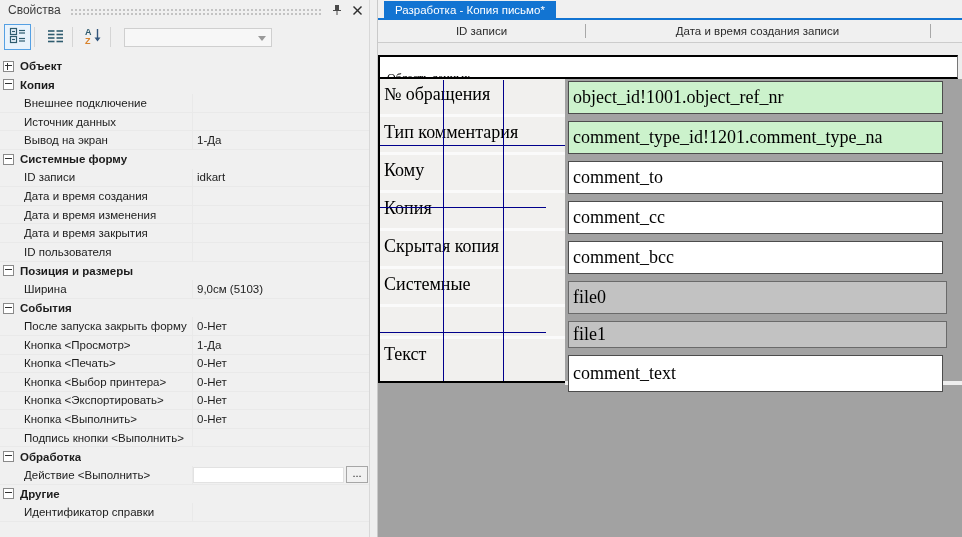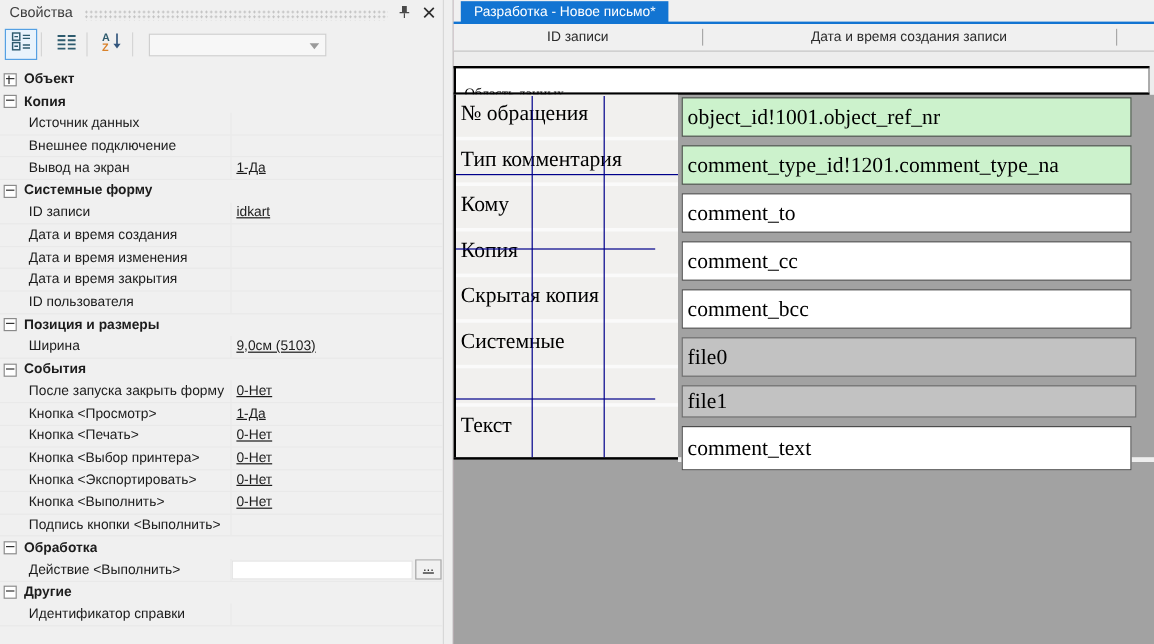--- a/index.html
+++ b/index.html
@@ -17,21 +17,21 @@
   .ptoolbar{position:absolute;left:0;top:22px;right:0;height:30px;display:flex;align-items:center;}
   .tbtn{width:27px;height:26px;margin-left:4px;display:flex;align-items:center;justify-content:center;border:1px solid transparent;box-sizing:border-box;}
   .tbtn.sel{background:#e9f3fc;border:1px solid #55a0e3;}
   .tsep{width:1px;height:20px;background:#d5d5d5;margin:0 3px;}
   .combo{position:relative;width:148px;height:19px;margin-left:10px;background:#f7f7f7;border:1px solid #cfcfcf;box-sizing:border-box;}
   .combo .arr{position:absolute;right:5px;top:7px;width:0;height:0;border-left:4px solid transparent;border-right:4px solid transparent;border-top:5px solid #9a9a9a;}
   .pgrid{position:absolute;left:0;top:57px;right:0;}
   .prow{height:18.6px;display:flex;align-items:center;font-size:11.5px;color:#1c1c1c;box-sizing:border-box;}
   .prow.item{border-bottom:1px solid #e9e9e9;}
   .pname{width:192px;padding-left:24px;box-sizing:border-box;overflow:hidden;white-space:nowrap;flex:none;}
-  .pval{flex:1;align-self:stretch;border-left:1px solid #e9e9e9;padding-left:4px;display:flex;align-items:center;overflow:hidden;white-space:nowrap;text-decoration:underline;}
+  .pval{flex:1;align-self:stretch;border-left:1px solid #e9e9e9;padding-left:4px;display:flex;align-items:center;overflow:hidden;white-space:nowrap;}
   .prow.group{font-weight:bold;}
   .gname{overflow:hidden;white-space:nowrap;}
   .expander{width:9px;height:9px;border:1px solid #8a8a8a;background:#fff;margin:0 6px 0 3px;position:relative;flex:none;}
   .expander::before{content:"";position:absolute;left:1px;right:1px;top:3px;height:1px;background:#333;}
   .expander.plus::after{content:"";position:absolute;top:1px;bottom:1px;left:3px;width:1px;background:#333;}
   .pval.editor{padding:0 1px 0 0;display:flex;align-items:center;}
   .edit-field{flex:1;height:16px;background:#fff;border:1px solid #e2e2e2;box-sizing:border-box;}
   .dots-btn{width:22px;height:17px;border:1px solid #a6a6a6;background:#f1f1f1;font-size:11px;line-height:12px;text-align:center;margin-left:2px;box-sizing:border-box;color:#222;}
 
   
@@ -147,25 +147,25 @@
     <div class="pgrid">
         <div class="prow group">
           <span class="expander plus"></span>
           <span class="gname">Объект</span>
         </div>
         <div class="prow group">
           <span class="expander "></span>
           <span class="gname">Копия</span>
         </div>
         <div class="prow item">
+          <span class="pname">Внешнее подключение</span>
+          <span class="pval"></span>
+        </div>
+        <div class="prow item">
           <span class="pname">Источник данных</span>
-          <span class="pval"></span>
-        </div>
-        <div class="prow item">
-          <span class="pname">Внешнее подключение</span>
           <span class="pval"></span>
         </div>
         <div class="prow item">
           <span class="pname">Вывод на экран</span>
           <span class="pval">1-Да</span>
         </div>
         <div class="prow group">
           <span class="expander "></span>
           <span class="gname">Системные форму</span>
         </div>
@@ -248,21 +248,21 @@
           <span class="pname">Идентификатор справки</span>
           <span class="pval"></span>
         </div>
       </div>
   </div>
 
   <div class="splitter"></div>
 
   <div class="designer">
     <div class="tabbar">
-      <span class="tab">Разработка - Новое письмо*</span>
+      <span class="tab">Разработка - Копия письмо*</span>
     </div>
 
     <div class="cheaders">
       <span class="chcell chc1">ID записи</span>
       <span class="chcell chc2">Дата и время создания записи</span>
       <span class="chsep" style="left:207px;"></span>
       <span class="chsep" style="left:552px;"></span>
     </div>
 
     <div class="canvas">

